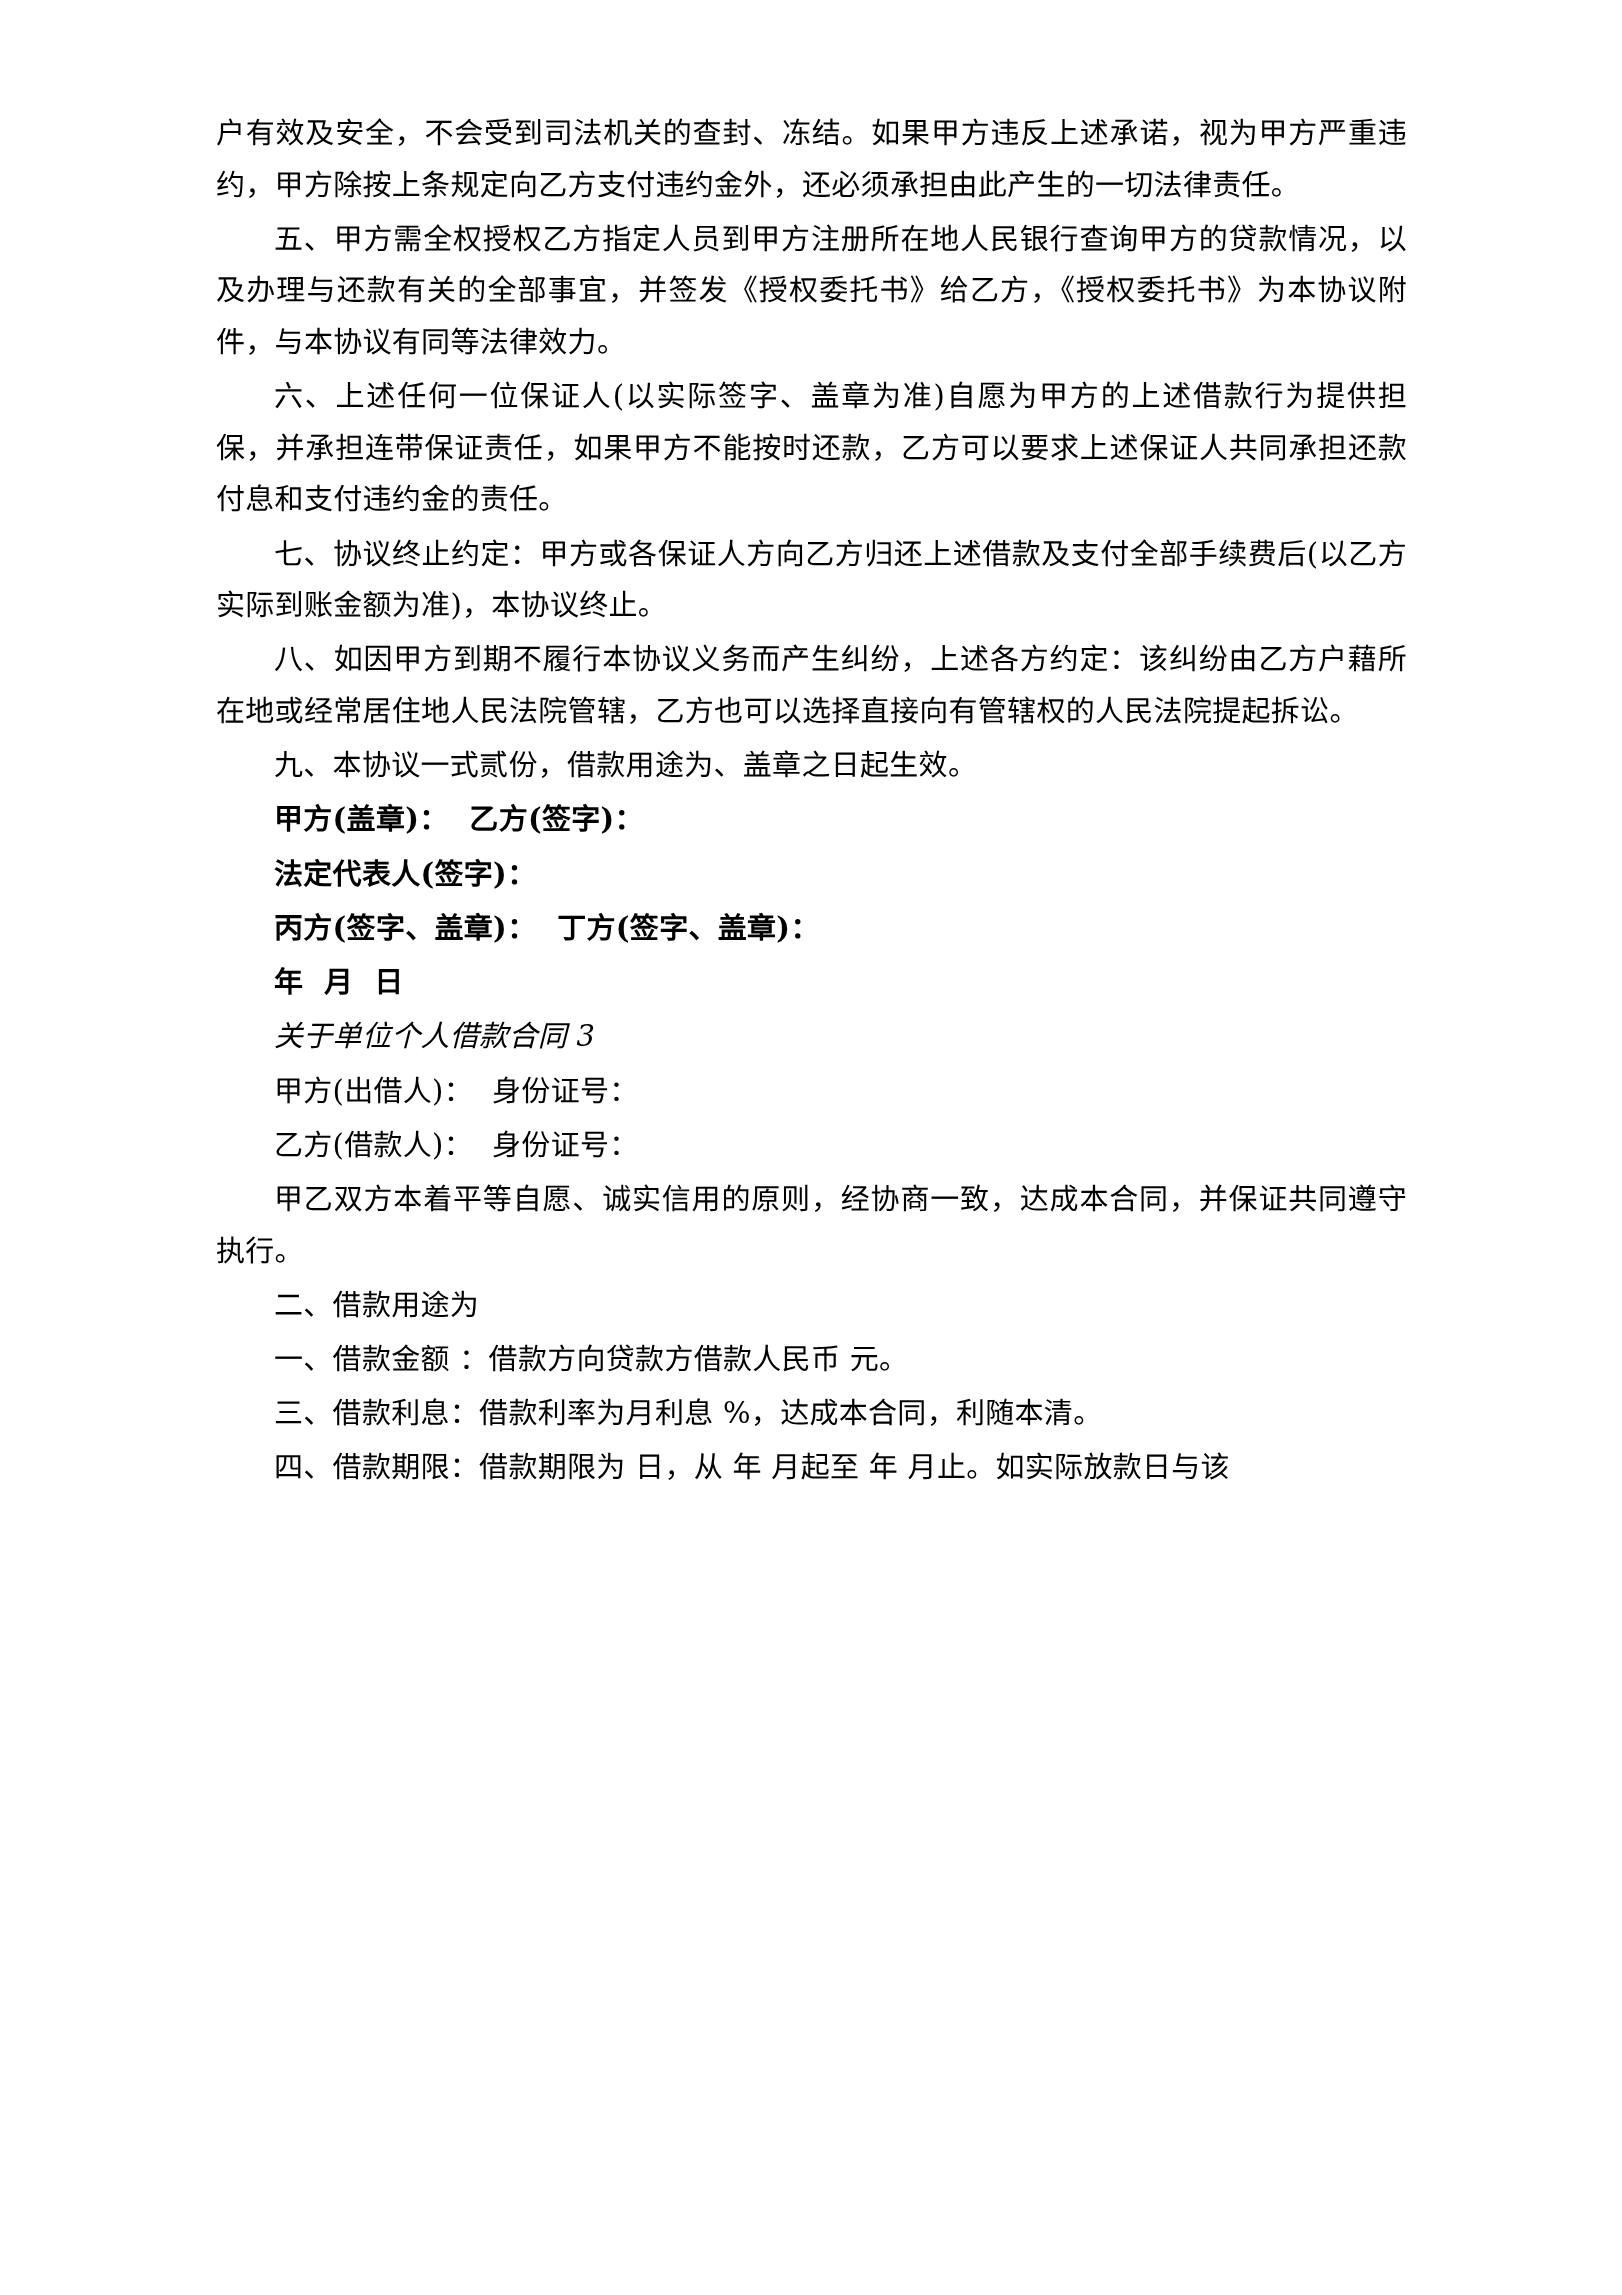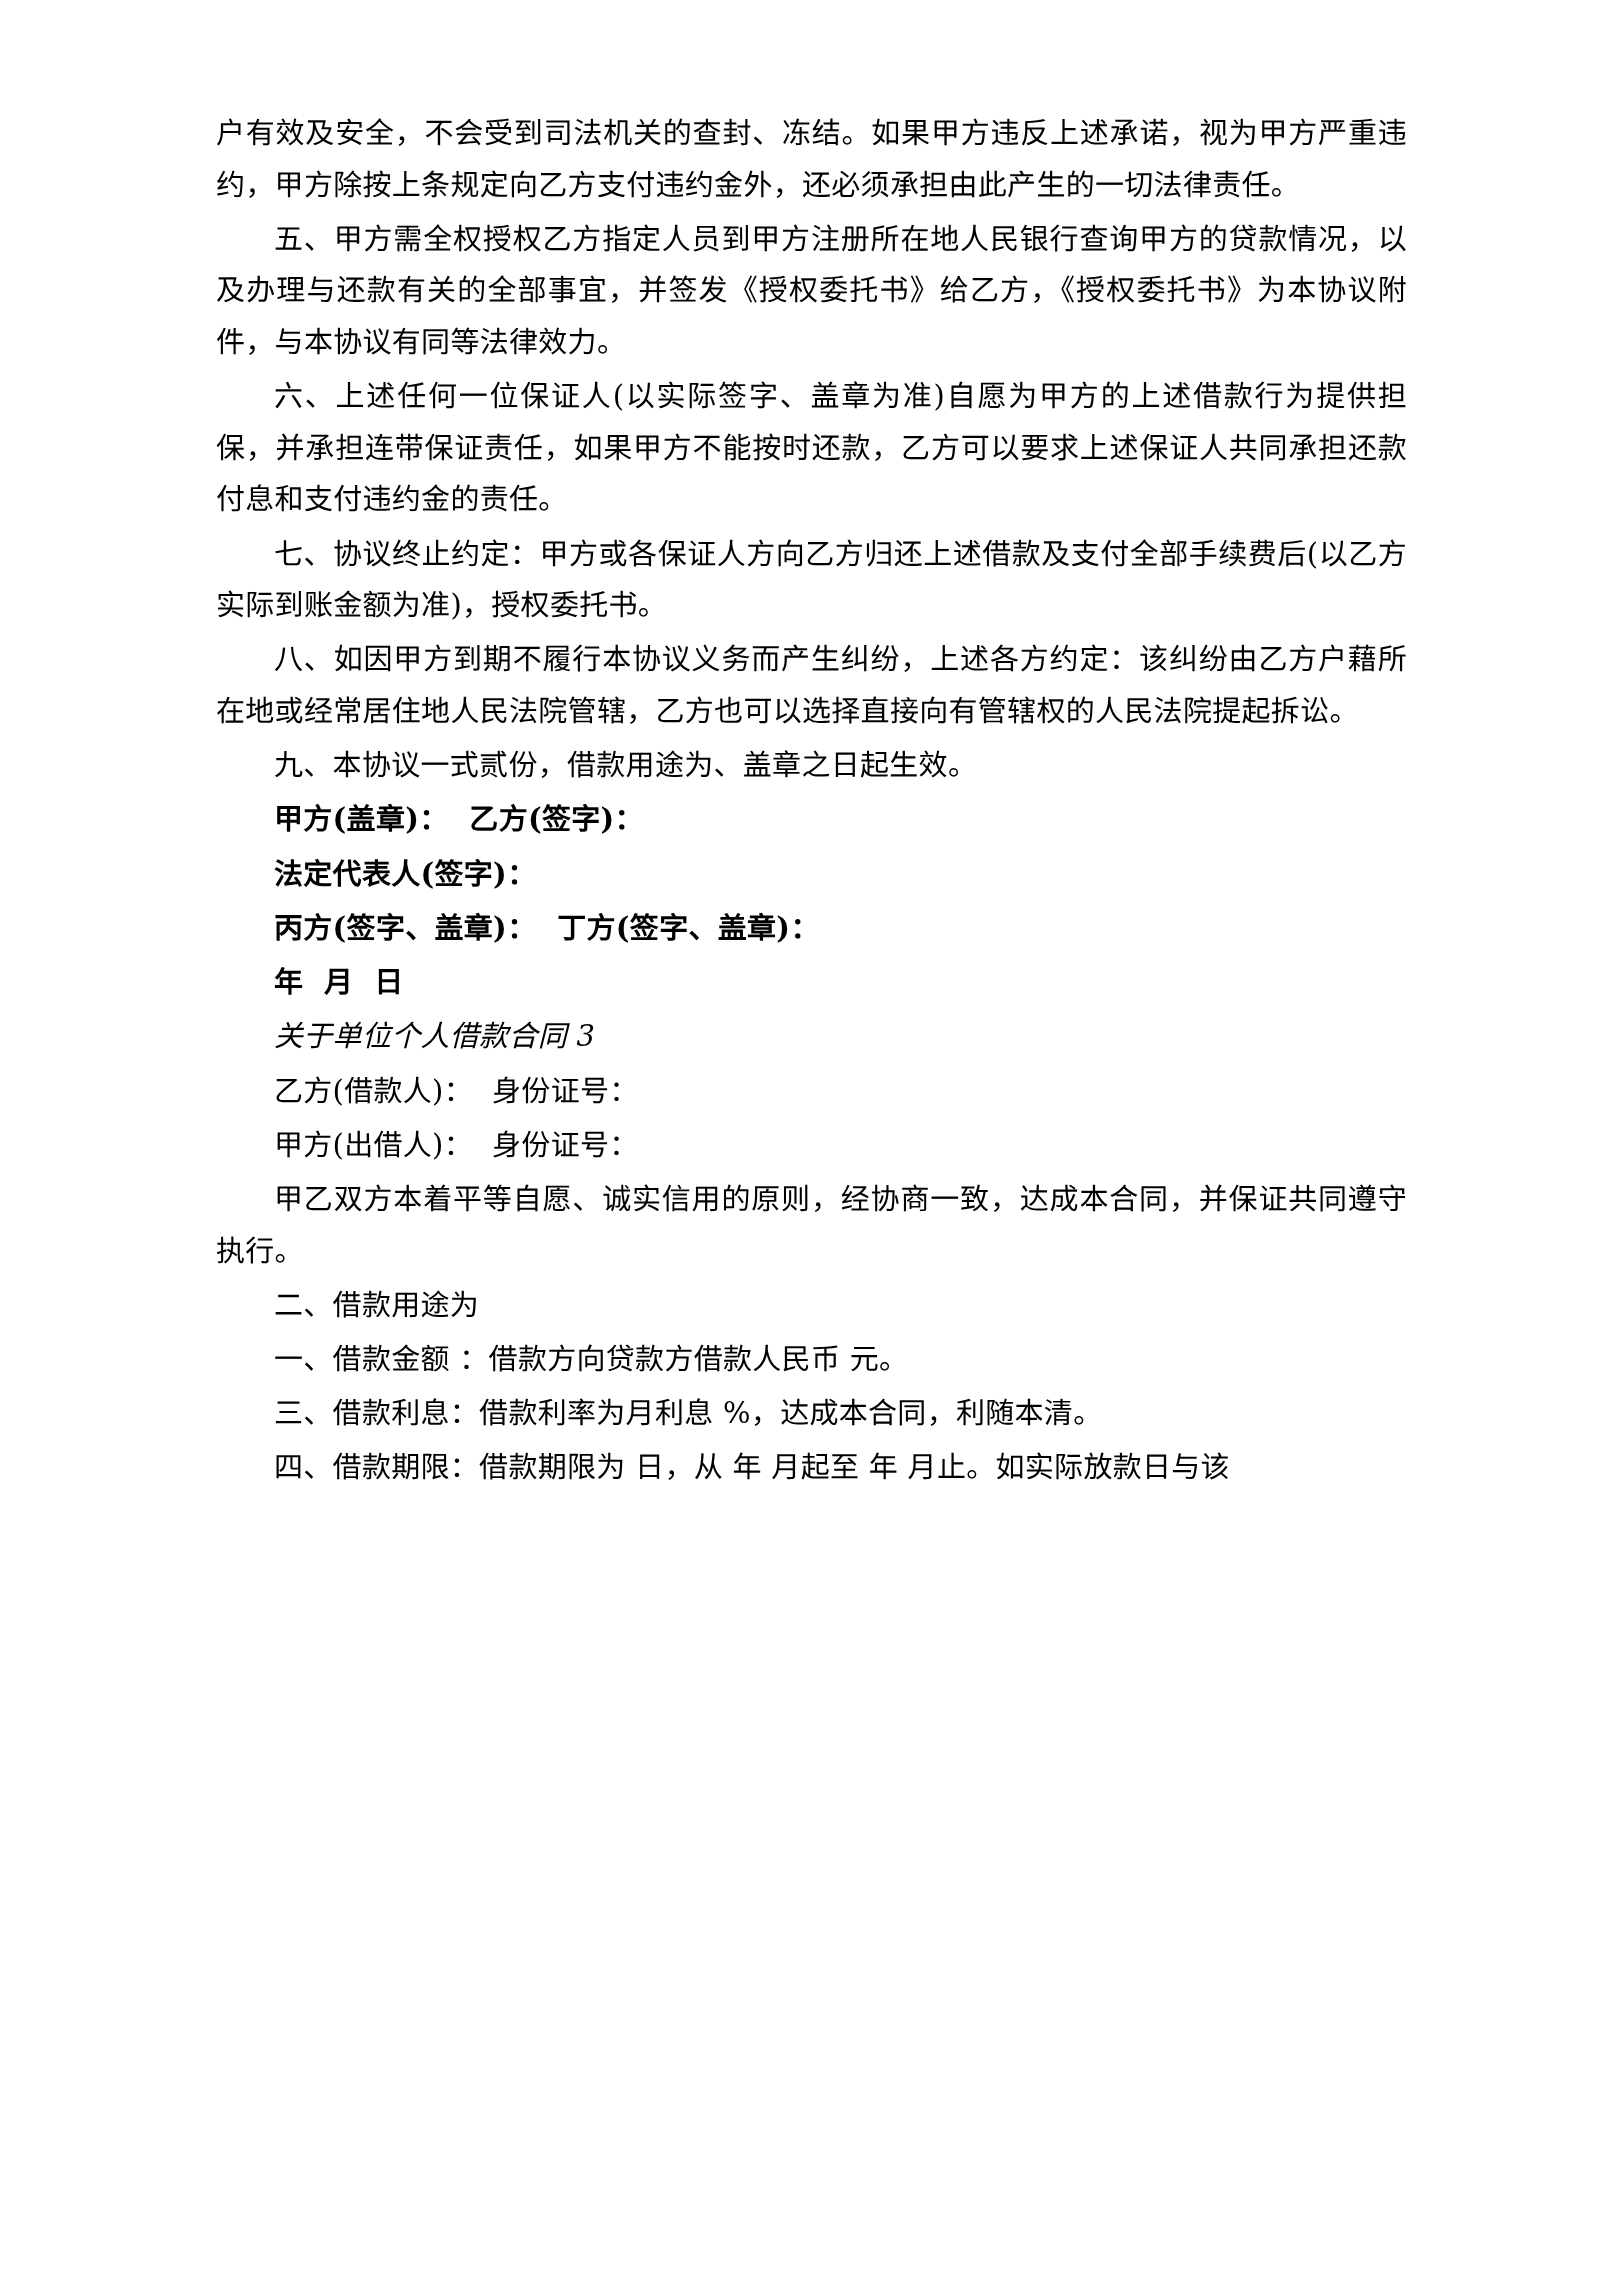--- a/index.html
+++ b/index.html
@@ -59,33 +59,33 @@
 </style>
 </head>
 <body>
 
 <div class="page">
   <div class="doc-body">
 
     <div class="para cont">户有效及安全，不会受到司法机关的查封、冻结。如果甲方违反上述承诺，视为甲方严重违约，甲方除按上条规定向乙方支付违约金外，还必须承担由此产生的一切法律责任。</div>
     <div class="para indent">五、甲方需全权授权乙方指定人员到甲方注册所在地人民银行查询甲方的贷款情况，以及办理与还款有关的全部事宜，并签发《授权委托书》给乙方，《授权委托书》为本协议附件，与本协议有同等法律效力。</div>
     <div class="para indent">六、上述任何一位保证人(以实际签字、盖章为准)自愿为甲方的上述借款行为提供担保，并承担连带保证责任，如果甲方不能按时还款，乙方可以要求上述保证人共同承担还款付息和支付违约金的责任。</div>
-    <div class="para indent">七、协议终止约定：甲方或各保证人方向乙方归还上述借款及支付全部手续费后(以乙方实际到账金额为准)，授权委托书。</div>
+    <div class="para indent">七、协议终止约定：甲方或各保证人方向乙方归还上述借款及支付全部手续费后(以乙方实际到账金额为准)，本协议终止。</div>
     <div class="para indent">八、如因甲方到期不履行本协议义务而产生纠纷，上述各方约定：该纠纷由乙方户藉所在地或经常居住地人民法院管辖，乙方也可以选择直接向有管辖权的人民法院提起拆讼。</div>
     <div class="para indent">九、本协议一式贰份，借款用途为、盖章之日起生效。</div>
 
     <div class="sig-line">甲方(盖章)：  乙方(签字)：</div>
     <div class="sig-line">法定代表人(签字)：</div>
     <div class="sig-line">丙方(签字、盖章)：  丁方(签字、盖章)：</div>
     <div class="sig-line">年  月  日</div>
 
     <div class="heading">关于单位个人借款合同 3</div>
 
+    <div class="para indent">甲方(出借人)：  身份证号：</div>
     <div class="para indent">乙方(借款人)：  身份证号：</div>
-    <div class="para indent">甲方(出借人)：  身份证号：</div>
     <div class="para indent">甲乙双方本着平等自愿、诚实信用的原则，经协商一致，达成本合同，并保证共同遵守执行。</div>
     <div class="para indent">二、借款用途为</div>
     <div class="para indent">一、借款金额 ：借款方向贷款方借款人民币 元。</div>
     <div class="para indent">三、借款利息：借款利率为月利息 %，达成本合同，利随本清。</div>
     <div class="para indent">四、借款期限：借款期限为 日，从 年 月起至 年 月止。如实际放款日与该</div>
 
   </div>
 </div>
 
 

